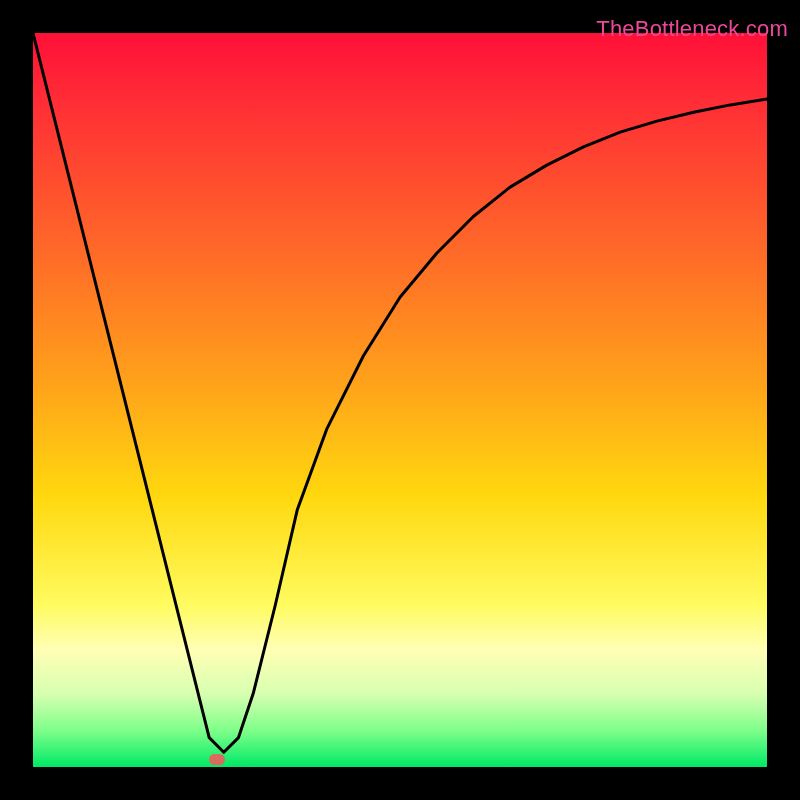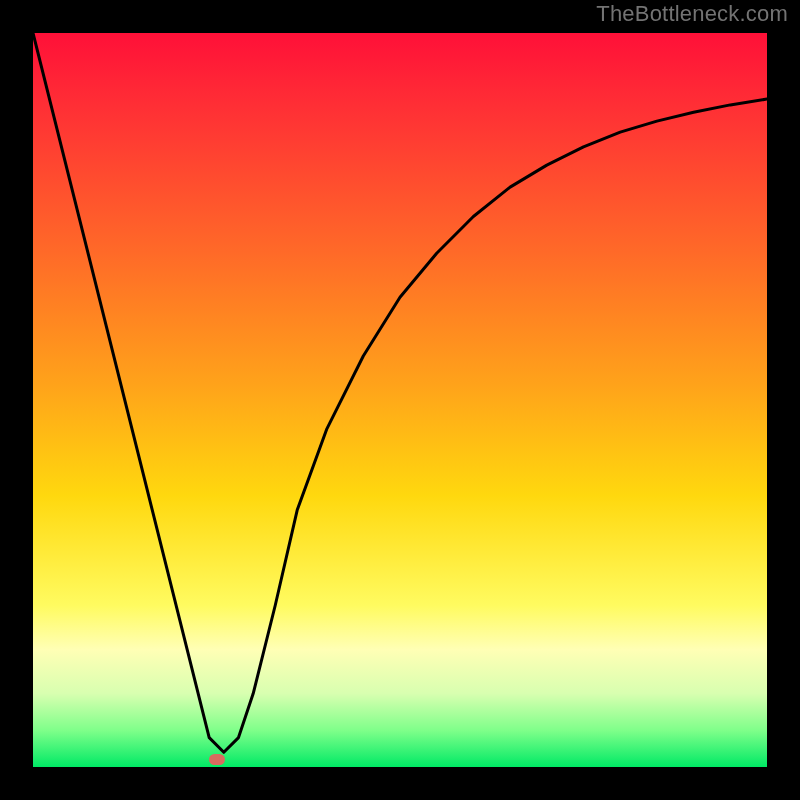--- a/index.html
+++ b/index.html
@@ -50,23 +50,23 @@
     position: absolute;
     width: 16px;
     height: 11px;
     background: #d96b5f;
     border-radius: 6px;
     left: 181px;
     top: 720px;
   }
   .watermark {
     position: absolute;
-    top: 1px;
+    top: 16px;
     right: 12px;
-    color: #737373;
+    color: #ec4899;
     font-size: 22px;
     letter-spacing: 0.2px;
   }
 </style>
 </head>
 <body>
 
 <div class="container">
   <div class="plot-area">
     <svg class="curve" viewBox="0 0 734 734" preserveAspectRatio="none">

